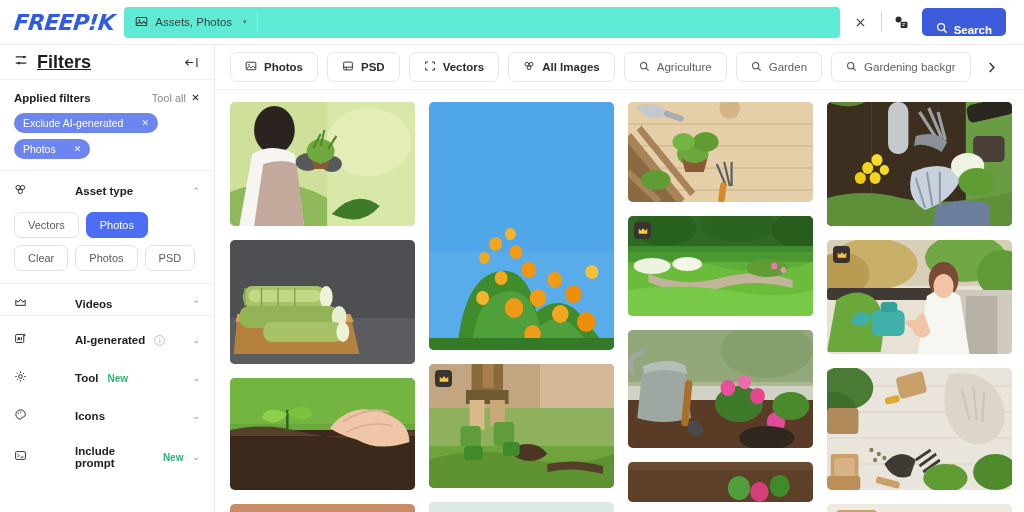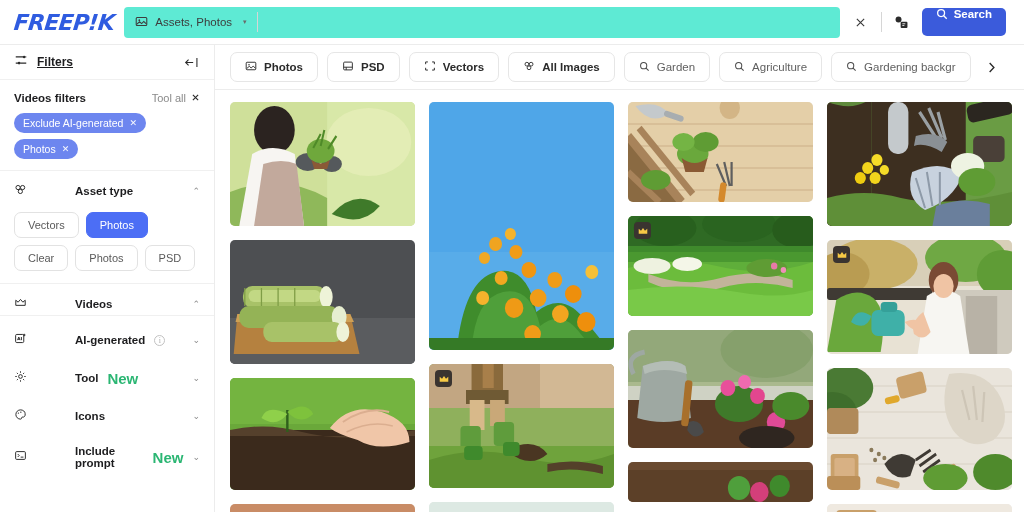--- a/index.html
+++ b/index.html
@@ -48,21 +48,21 @@
     padding-left: 14px;
     font-size: 11.5px; color: #4a4a4a;
   }
   .hdr-actions { display: flex; align-items: center; gap: 9px; padding-right: 6px; }
   .iconbtn {
     width: 22px; height: 22px;
     display: flex; align-items: center; justify-content: center;
     cursor: pointer; color: #3a3a3a;
   }
   .searchbtn {
-    display: flex; align-items: flex-start; gap: 6px;
+    display: flex; align-items: flex-end; gap: 6px;
     height: 28px; padding: 0 14px;
     background: #3b5bdb; color: #fff;
     border-radius: 5px; font-size: 11.5px; font-weight: bold;
     cursor: pointer; white-space: nowrap;
   }
 
   
   .body { flex: 1; display: flex; min-height: 0; }
 
   
@@ -71,50 +71,50 @@
     border-right: 1px solid #ececec;
     background: #fff;
     overflow: hidden;
     display: flex; flex-direction: column;
   }
   .side-head {
     height: 35px; display: flex; align-items: center;
     padding: 0 12px 0 14px; gap: 9px;
     border-bottom: 1px solid #f0f0f0;
   }
-  .side-head .ttl { font-size: 12px; font-weight: bold; flex: 1; text-decoration: underline; }
+  .side-head .ttl { font-size: 18px; font-weight: bold; flex: 1; text-decoration: underline; }
   .applied {
     padding: 12px 14px 11px 14px;
     border-bottom: 1px solid #f0f0f0;
   }
   .applied-top { display: flex; align-items: center; margin-bottom: 9px; }
   .applied-top .lbl { font-size: 11.5px; font-weight: bold; flex: 1; }
   .clearall { font-size: 11px; color: #8a8a8a; display: flex; align-items: center; gap: 5px; cursor: pointer;}
   .chips { display: flex; flex-wrap: wrap; gap: 6px; }
   .chip {
-    display: inline-flex; align-items: center; gap: 6px;
+    display: inline-flex; align-items: center; gap: 18px;
     background: #6d86ef; color: #fff;
     border-radius: 12px; padding: 4px 9px;
     font-size: 10.5px; cursor: pointer; white-space: nowrap;
   }
   .chip .x { font-size: 9px; opacity: .95; }
 
   .sect { padding: 11px 14px 0 14px; }
   .sect-head {
     display: flex; align-items: center; gap: 9px;
     cursor: pointer; padding-bottom: 2px;
   }
   .sect-head .nm { font-size: 11.5px; font-weight: bold; margin-left: 39px; }
   .sect-head .info {
     width: 11px; height: 11px; border-radius: 50%;
     border: 1px solid #c2c2c2; color: #b0b0b0;
     font-size: 8px; display: flex; align-items: center; justify-content: center;
     font-family: "Liberation Serif", serif;
   }
-  .sect-head .new { font-size: 15px; color: #2bb673; font-weight: bold; text-align: center; }
+  .sect-head .new { font-size: 10px; color: #2bb673; font-weight: bold; text-align: center; }
   .sect-head .chev { margin-left: auto; color: #8a8a8a; font-size: 9px; }
   .pills { display: flex; flex-wrap: wrap; gap: 7px; padding: 10px 0 12px 0; }
   .pill {
     border: 1px solid #e2e2e2; border-radius: 7px;
     padding: 6px 13px; font-size: 11px; color: #5a5a5a;
     cursor: pointer; background: #fff; white-space: nowrap;
   }
   .pill.sel { background: #4c6ef5; border-color: #4c6ef5; color: #fff; }
   .sect.collapsed { padding-top: 15px; padding-bottom: 3px; }
   .sect-divider { border-top: 1px solid #f0f0f0; margin: 0; }
@@ -235,21 +235,21 @@
         <span class="ttl">Filters</span>
         <span class="iconbtn">
           <svg width="15" height="13" viewBox="0 0 18 14" stroke="#2b2b2b" stroke-width="1.3" fill="none">
             <path d="M11 7H2M5.5 3.5L2 7l3.5 3.5M15.5 1.5v11"></path>
           </svg>
         </span>
       </div>
 
       <div class="applied">
         <div class="applied-top">
-          <span class="lbl">Videos filters</span>
+          <span class="lbl">Applied filters</span>
           <span class="clearall">
             <span>Tool all</span>
             <span>
               <svg width="9" height="9" viewBox="0 0 12 12" stroke="#2b2b2b" stroke-width="1.5" fill="none">
                 <path d="M2.5 2.5l7 7M9.5 2.5l-7 7"></path>
               </svg>
             </span>
           </span>
         </div>
         <div class="chips">
@@ -401,30 +401,30 @@
           <span class="lbl">All Images</span>
         </div>
 
         <div class="tab sug">
           <span>
             <svg width="11" height="11" viewBox="0 0 16 16" fill="none" stroke="#4a4a4a" stroke-width="1.5">
               <circle cx="6.8" cy="6.8" r="4.5"></circle>
                 <path d="M10.2 10.2l3.8 3.8"></path>
             </svg>
           </span>
-          <span class="lbl">Garden</span>
+          <span class="lbl">Agriculture</span>
         </div>
         <div class="tab sug">
           <span>
             <svg width="11" height="11" viewBox="0 0 16 16" fill="none" stroke="#4a4a4a" stroke-width="1.5">
               <circle cx="6.8" cy="6.8" r="4.5"></circle>
                 <path d="M10.2 10.2l3.8 3.8"></path>
             </svg>
           </span>
-          <span class="lbl">Agriculture</span>
+          <span class="lbl">Garden</span>
         </div>
         <div class="tab sug truncate">
           <span>
             <svg width="11" height="11" viewBox="0 0 16 16" fill="none" stroke="#4a4a4a" stroke-width="1.5">
               <circle cx="6.8" cy="6.8" r="4.5"></circle>
                 <path d="M10.2 10.2l3.8 3.8"></path>
             </svg>
           </span>
           <span class="lbl">Gardening background</span>
         </div>

